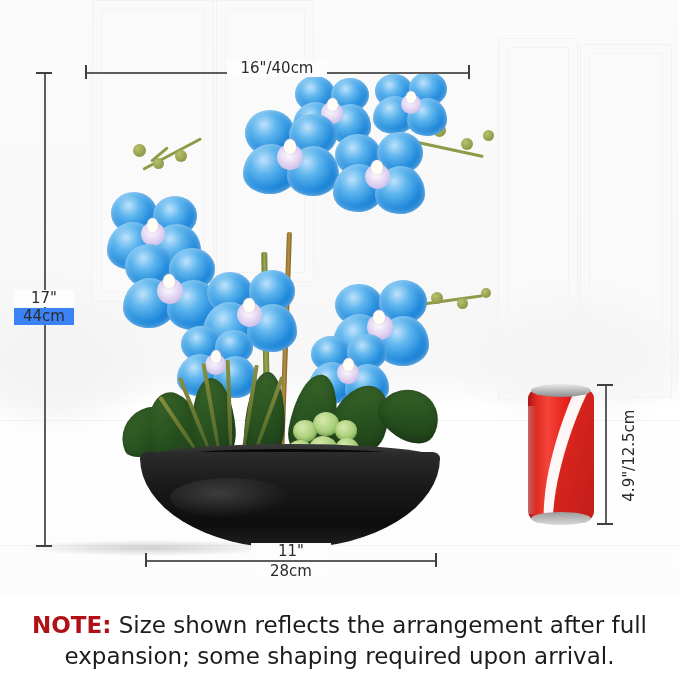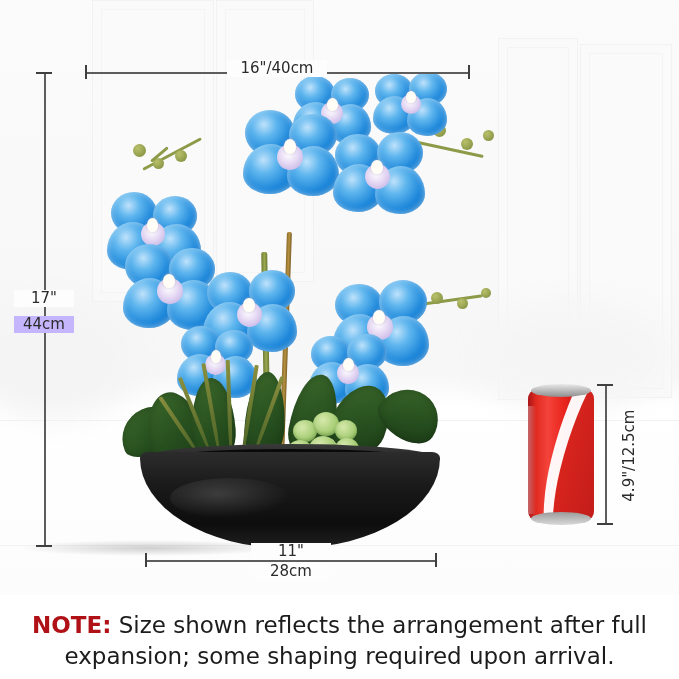--- a/index.html
+++ b/index.html
@@ -275,21 +275,21 @@
 
   <div class="dimline-h" style="left:85px;top:72px;width:385px;"></div>
   <div class="cap-v" style="left:85px;top:65px;"></div>
   <div class="cap-v" style="left:468px;top:65px;"></div>
   <div class="dimlabel" style="left:227px;top:60px;width:100px;background:#fdfdfd;">16"/40cm</div>
 
   <div class="dimline-v" style="left:44px;top:73px;height:474px;"></div>
   <div class="cap-h" style="left:36px;top:72px;"></div>
   <div class="cap-h" style="left:36px;top:545px;"></div>
   <div class="dimlabel" style="left:14px;top:290px;width:60px;background:#fdfdfd;">17"</div>
-  <div class="dimlabel" style="left:14px;top:308px;width:60px;background:#c4b5fd;margin-top:8px;">44cm</div>
+  <div class="dimlabel" style="left:14px;top:308px;width:60px;background:#3b82f6;">44cm</div>
 
   <div class="dimline-h" style="left:145px;top:560px;width:292px;"></div>
   <div class="cap-v" style="left:145px;top:553px;"></div>
   <div class="cap-v" style="left:435px;top:553px;"></div>
   <div class="dimlabel" style="left:251px;top:543px;width:80px;background:#fdfdfd;">11"</div>
   <div class="dimlabel" style="left:251px;top:563px;width:80px;background:#fdfdfd;">28cm</div>
 
   <div class="dimline-v" style="left:605px;top:385px;height:140px;"></div>
   <div class="cap-h" style="left:597px;top:384px;"></div>
   <div class="cap-h" style="left:597px;top:523px;"></div>

